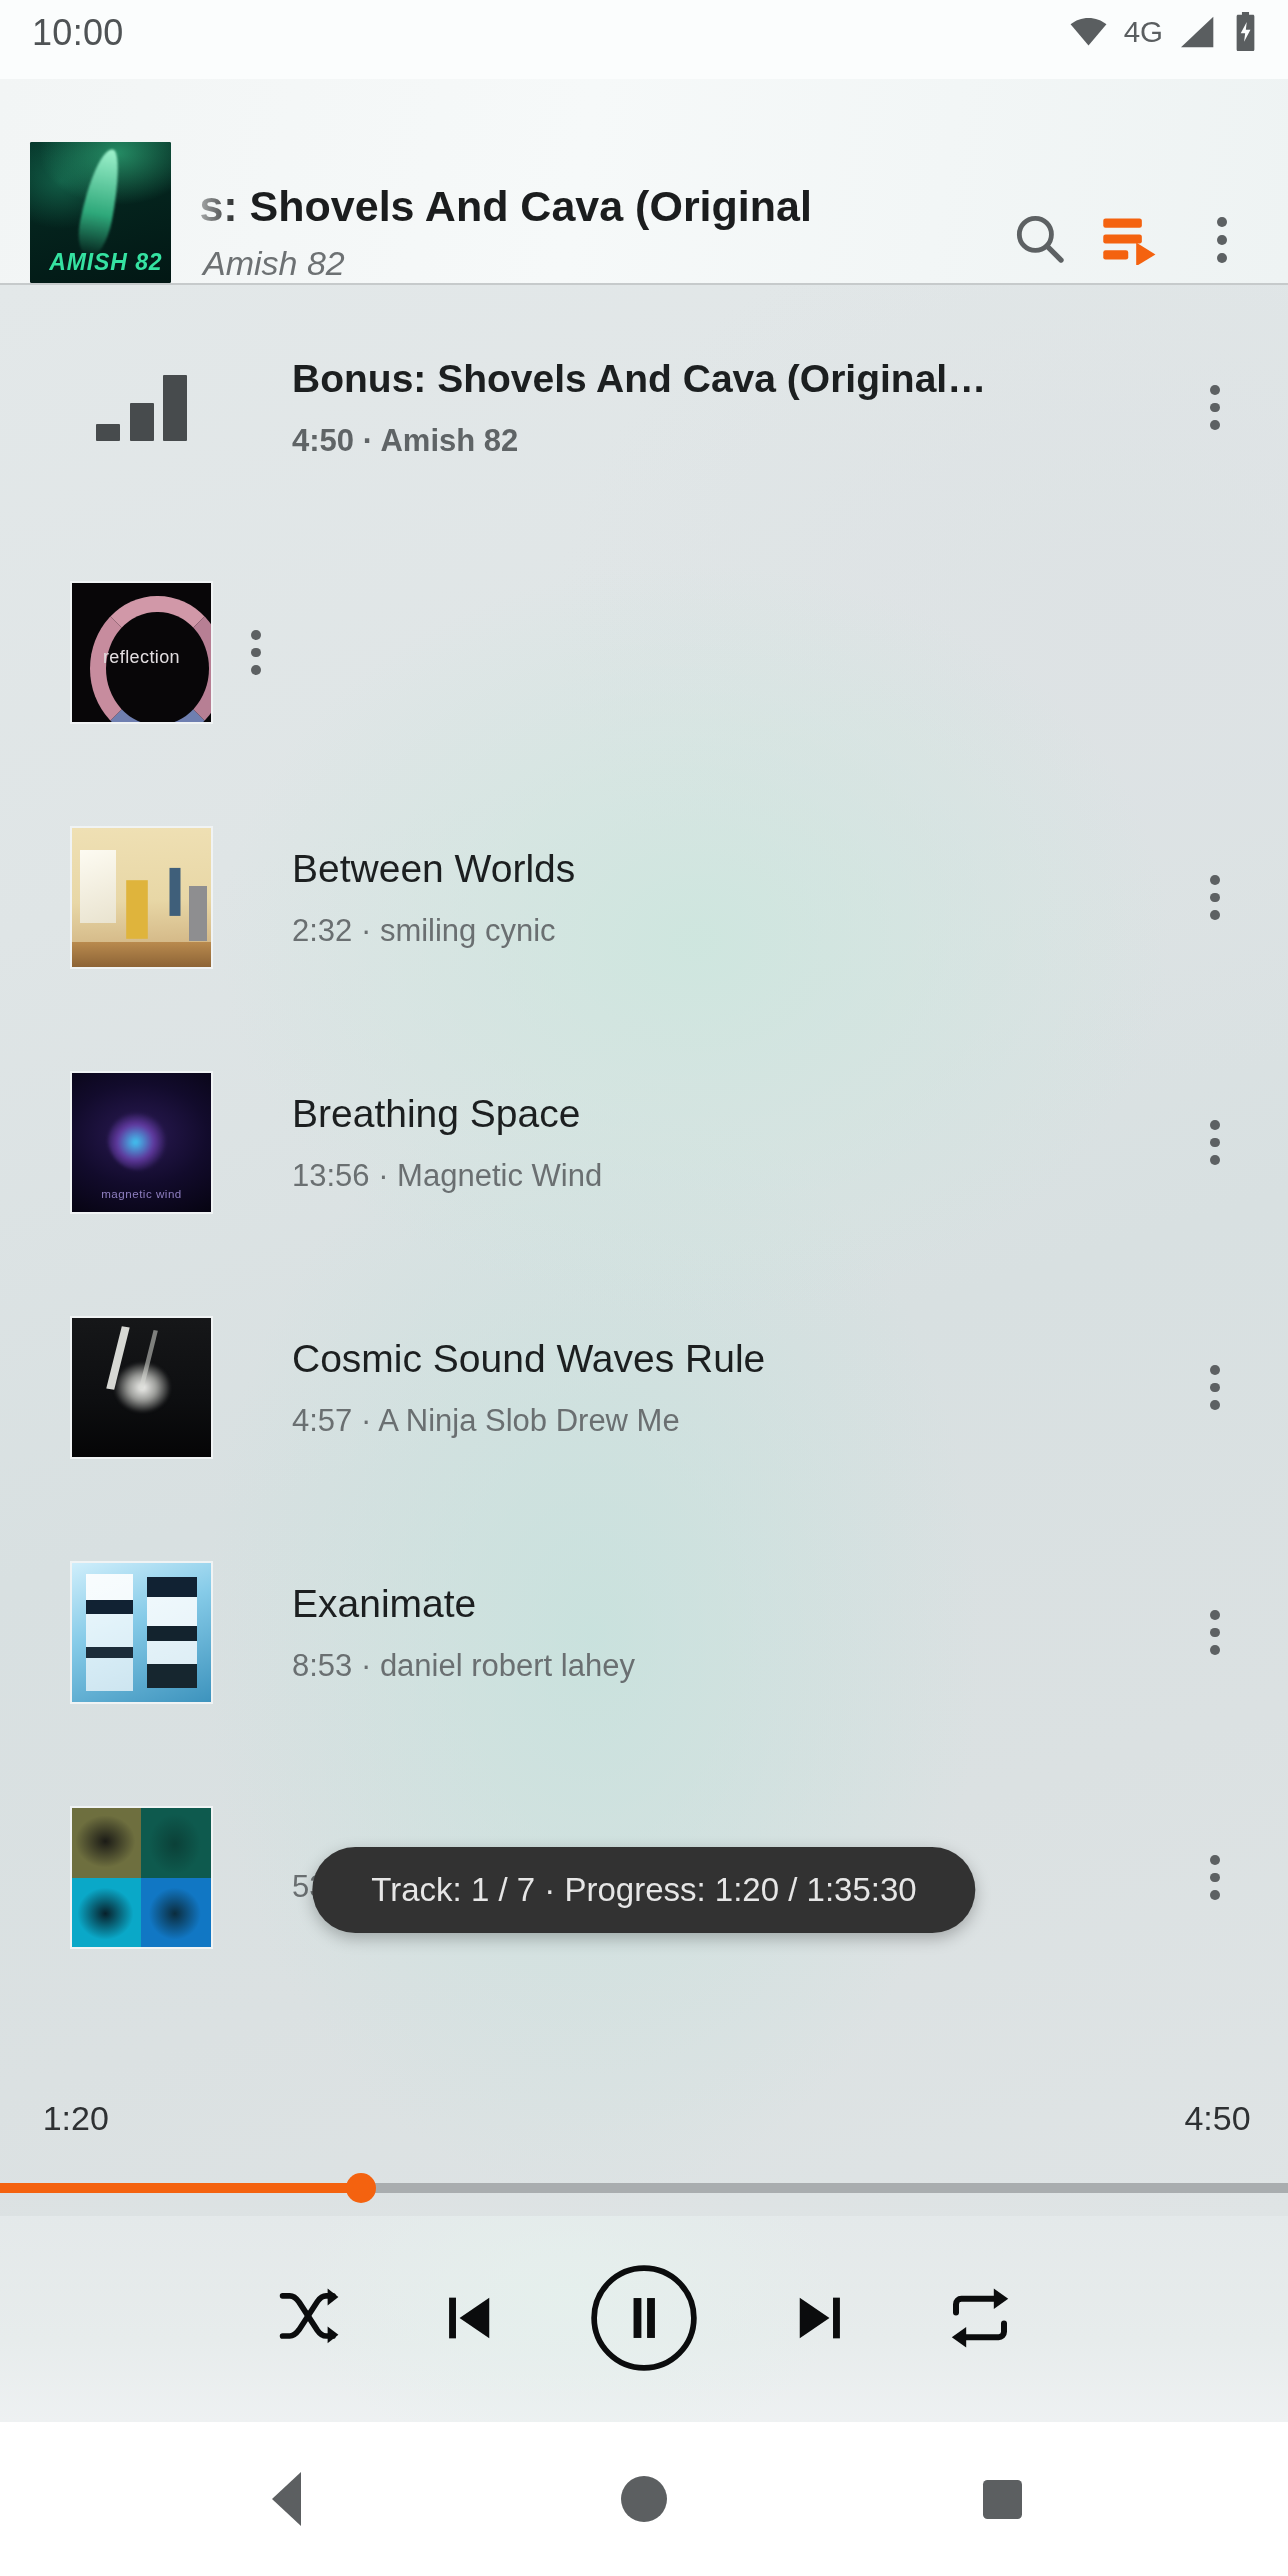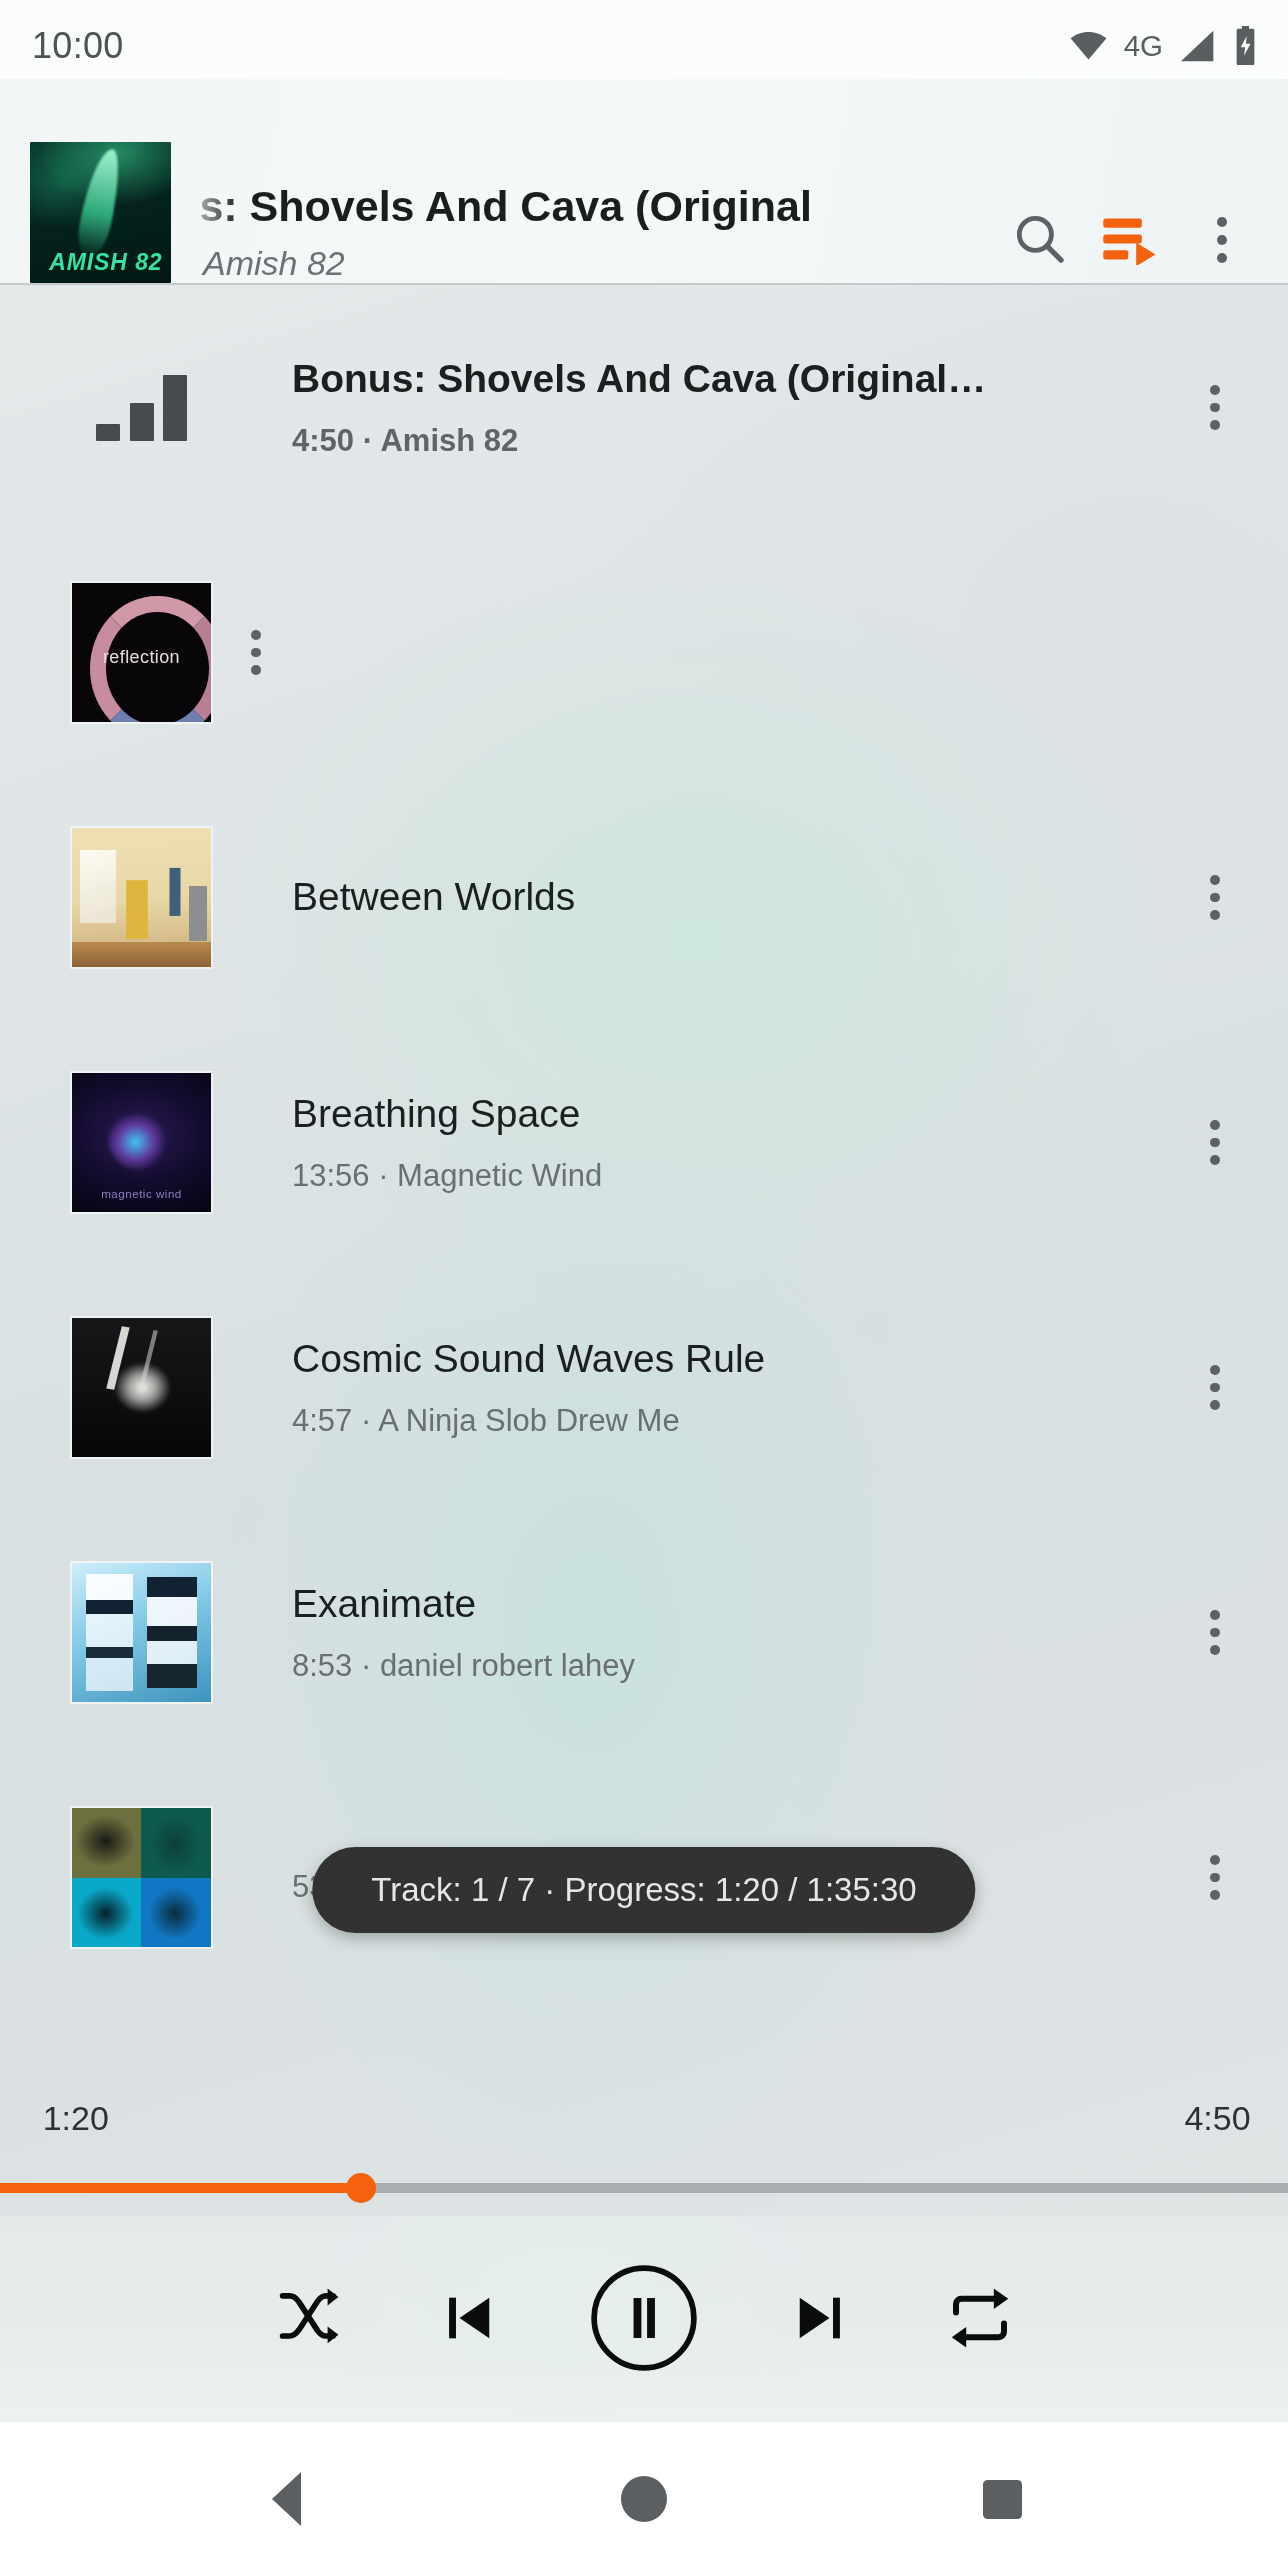--- a/index.html
+++ b/index.html
@@ -15,21 +15,21 @@
     position:relative;
     width:1288px; height:2576px;
     display:flex; flex-direction:column;
     background:#e6eaea;
   }
 
   
   .status-bar {
     height:79px; flex:0 0 79px;
     background:#fbfdfd;
-    display:flex; align-items:center;
+    display:flex; align-items:flex-start;
     padding:12px 30px 0 32px;
     position:relative; z-index:40;
   }
   .status-clock {
     font-size:36px; color:#4f5355; letter-spacing:0.3px;
   }
   .status-right {
     margin-left:auto; display:flex; align-items:center; gap:16px;
   }
   .status-right svg { display:block; }
@@ -433,20 +433,21 @@
     </div>
 
     <div class="track-row">
       <div class="track-thumb">
         <div class="art">
             <div class="cov cov-between"></div>
           </div>
       </div>
       <div class="track-text">
         <div class="track-title">Between Worlds</div>
+        <div class="track-sub">2:32 · smiling cynic</div>
       </div>
       <button class="row-menu">
         <span class="dots3">
             <i></i>
             <i></i>
             <i></i>
           </span>
       </button>
     </div>
 

